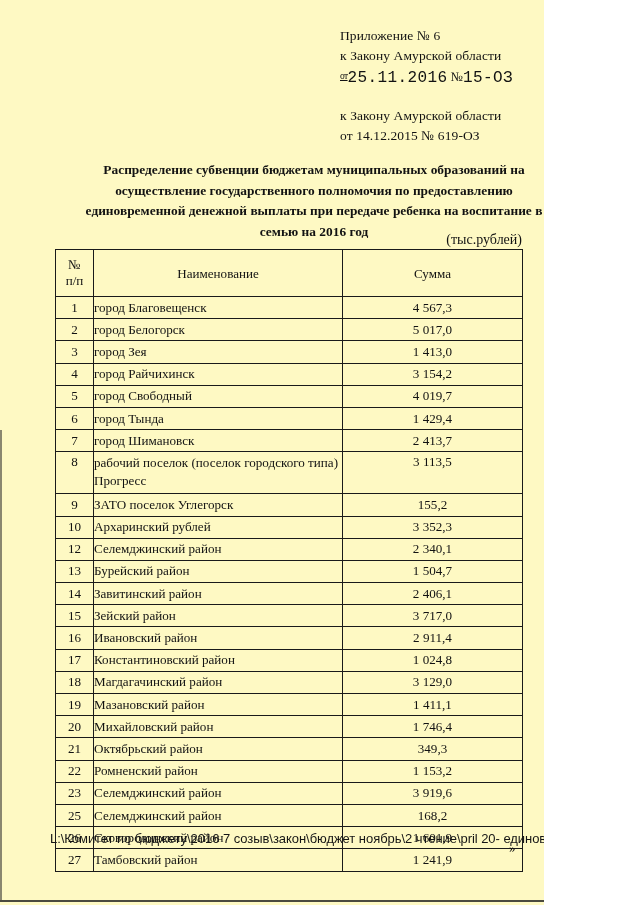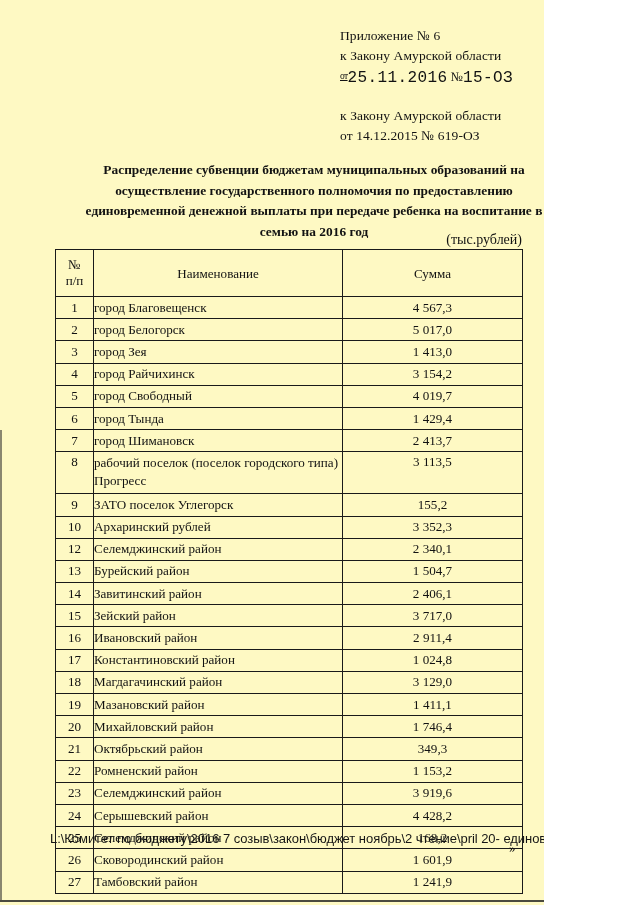--- a/index.html
+++ b/index.html
@@ -315,25 +315,20 @@
             <td class="c-num-cell">22</td>
             <td class="c-name-cell">Ромненский район</td>
             <td class="c-sum-cell">1 153,2</td>
           </tr>
           <tr>
             <td class="c-num-cell">23</td>
             <td class="c-name-cell">Селемджинский район</td>
             <td class="c-sum-cell">3 919,6</td>
           </tr>
           <tr>
-            <td class="c-num-cell">24</td>
-            <td class="c-name-cell">Серышевский район</td>
-            <td class="c-sum-cell">4 428,2</td>
-          </tr>
-          <tr>
             <td class="c-num-cell">25</td>
             <td class="c-name-cell">Селемджинский район</td>
             <td class="c-sum-cell">168,2</td>
           </tr>
           <tr>
             <td class="c-num-cell">26</td>
             <td class="c-name-cell">Сковородинский район</td>
             <td class="c-sum-cell">1 601,9</td>
           </tr>
           <tr>

